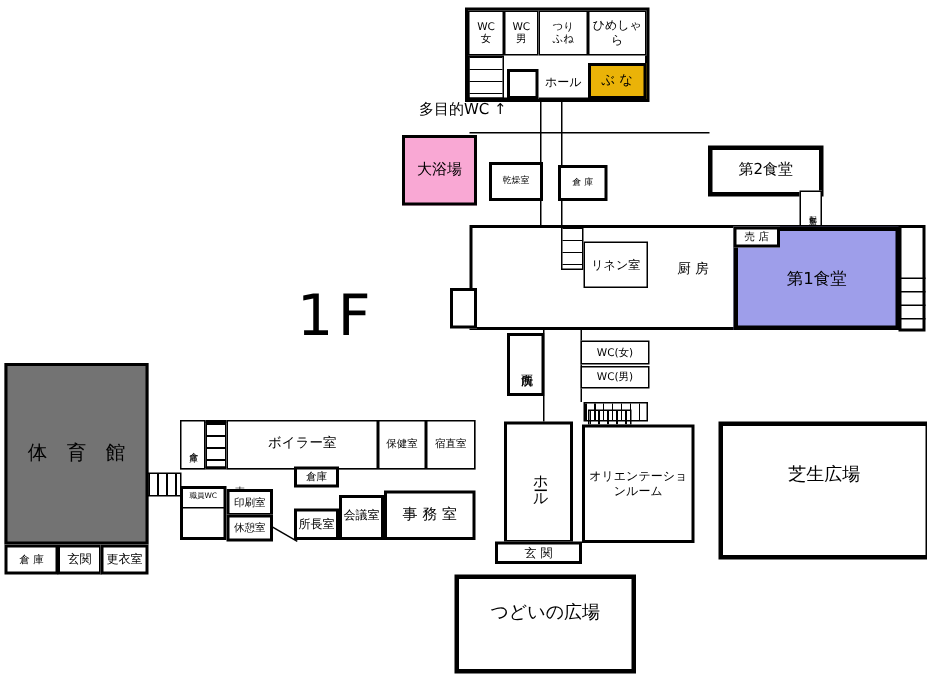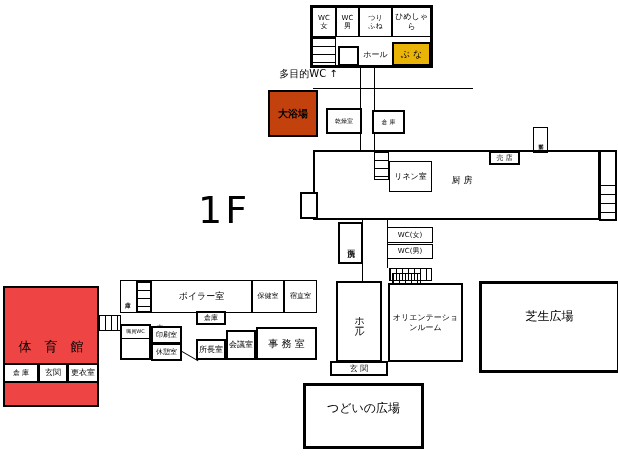--- a/index.html
+++ b/index.html
@@ -6,24 +6,24 @@
   #plan{position:relative;width:618px;height:456px;background:#ffffff;overflow:hidden;
         font-family:"DejaVu Sans","Liberation Sans",sans-serif;color:#000;}
   .room{position:absolute;box-sizing:border-box;border:1px solid #000;background:#fff;
         display:flex;align-items:center;justify-content:center;text-align:center;
         white-space:pre-line;line-height:1.2;font-size:9px;}
   .b2{border-width:2px}
   .b3{border-width:3px}
   .noborder{border:none;background:transparent}
   .nobg{background:transparent}
   .vert{writing-mode:vertical-rl;}
-  .bg-bath{background:#c2410c;font-weight:bold;}
+  .bg-bath{background:#f9a8d4;}
   .bg-dining1{background:#9E9EEA;}
   .bg-buna{background:#eab308;}
-  .bg-gym{background:#ef4444;margin-top:44px;}
+  .bg-gym{background:#737373;}
   .stairs-h{position:absolute;box-sizing:border-box;border:1px solid #000;
     background:repeating-linear-gradient(to bottom,#000 0 1px,transparent 1px 8px);}
   .stairs-v{position:absolute;box-sizing:border-box;border:1px solid #000;
     background:repeating-linear-gradient(to right,#000 0 1px,transparent 1px 6px);}
   .hline{position:absolute;background:#000;height:1px;}
   .vline{position:absolute;background:#000;width:1px;}
   .diag{position:absolute;background:#000;height:1px;transform-origin:left top;}
   #floor-label{position:absolute;left:198px;top:188px;font-size:38px;letter-spacing:3px;}
 </style>
 </head>
@@ -49,27 +49,29 @@
   <div class="room noborder" style="left:261px;top:66px;width:95px;height:16px;font-size:10px;">多目的WC ↑</div>
 
   <div class="vline" style="left:360px;top:68px;height:84px;"></div>
   <div class="vline" style="left:374px;top:68px;height:84px;"></div>
   <div class="hline" style="left:313px;top:88px;width:160px;"></div>
 
   <div class="room b2 bg-bath" style="left:268px;top:90px;width:50px;height:47px;font-size:10px;">大浴場</div>
   <div class="room b2" style="left:326px;top:108px;width:36px;height:26px;font-size:6px;">乾燥室</div>
   <div class="room b2" style="left:372px;top:110px;width:33px;height:24px;font-size:6px;">倉 庫</div>
 
+  <div class="room b3" style="left:472px;top:97px;width:77px;height:34px;font-size:10px;">第2食堂</div>
   <div class="room vert" style="left:533px;top:127px;width:15px;height:26px;font-size:5px;line-height:1;">配膳室</div>
 
   <div class="room b2 nobg" style="left:313px;top:150px;width:287px;height:70px;"></div>
   <div class="room b2" style="left:300px;top:192px;width:18px;height:27px;"></div>
   <div class="stairs-h" style="left:374px;top:151px;width:15px;height:29px;"></div>
   <div class="room" style="left:389px;top:161px;width:43px;height:31px;font-size:8px;">リネン室</div>
   <div class="room noborder" style="left:437px;top:170px;width:50px;height:20px;font-size:9px;">厨 房</div>
+  <div class="room b3 bg-dining1" style="left:489px;top:151px;width:111px;height:69px;font-size:11px;">第1食堂</div>
   <div class="room b2" style="left:489px;top:151px;width:31px;height:14px;font-size:7px;">売 店</div>
 
   <div class="room b2 nobg" style="left:599px;top:150px;width:18px;height:71px;"></div>
   <div class="hline" style="left:599px;top:185px;width:18px;"></div>
   <div class="hline" style="left:599px;top:194px;width:18px;"></div>
   <div class="hline" style="left:599px;top:203px;width:18px;"></div>
   <div class="hline" style="left:599px;top:212px;width:18px;"></div>
 
   <div class="vline" style="left:362px;top:220px;height:63px;"></div>
   <div class="vline" style="left:387px;top:220px;height:48px;"></div>

